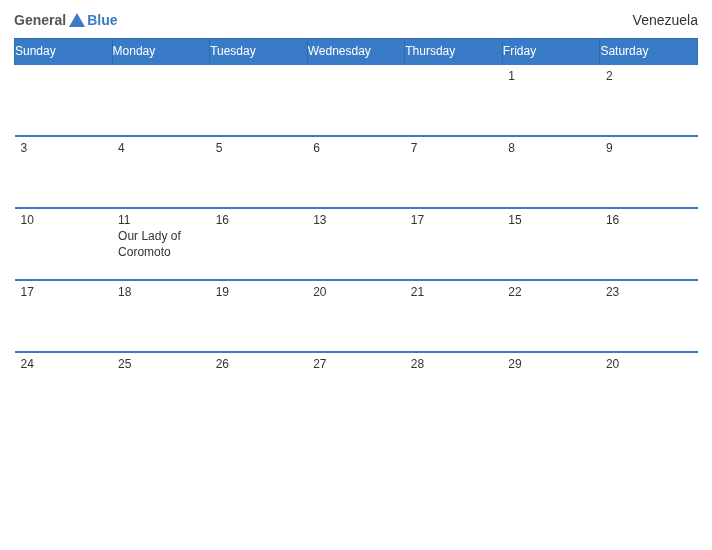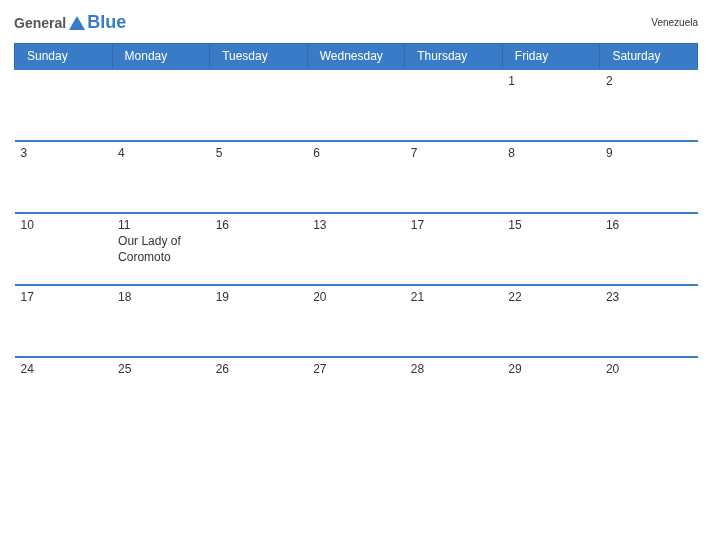--- a/index.html
+++ b/index.html
@@ -26,55 +26,55 @@
       display: flex;
       align-items: center;
       gap: 2px;
     }
     .logo-text-general {
       font-size: 14px;
       font-weight: bold;
       color: #555;
     }
     .logo-text-blue {
-      font-size: 18px;
+      font-size: 14px;
       font-weight: bold;
       color: #3a7bc8;
     }
     .logo-triangle {
       width: 0;
       height: 0;
       border-left: 8px solid transparent;
       border-right: 8px solid transparent;
       border-bottom: 14px solid #3a7bc8;
       margin-left: 1px;
     }
     .calendar-title {
       font-size: 36px;
       font-weight: normal;
       color: #333;
       flex: 1;
       text-align: center;
     }
     .country-label {
-      font-size: 10px;
+      font-size: 14px;
       color: #333;
       min-width: 80px;
       text-align: right;
     }
     .calendar-grid {
       width: 100%;
       border-collapse: collapse;
     }
     .calendar-grid thead tr th {
       background: #3a7bc8;
       color: #fff;
       font-size: 12px;
       font-weight: normal;
-      padding: 5px 12px;
+      padding: 5px 0;
       text-align: left;
       border: 1px solid #2e6ab0;
     }
     .calendar-grid tbody tr td {
       border-top: 2px solid #3a7bc8;
       border-left: none;
       border-right: none;
       border-bottom: none;
       vertical-align: top;
       padding: 4px 6px 6px 6px;

